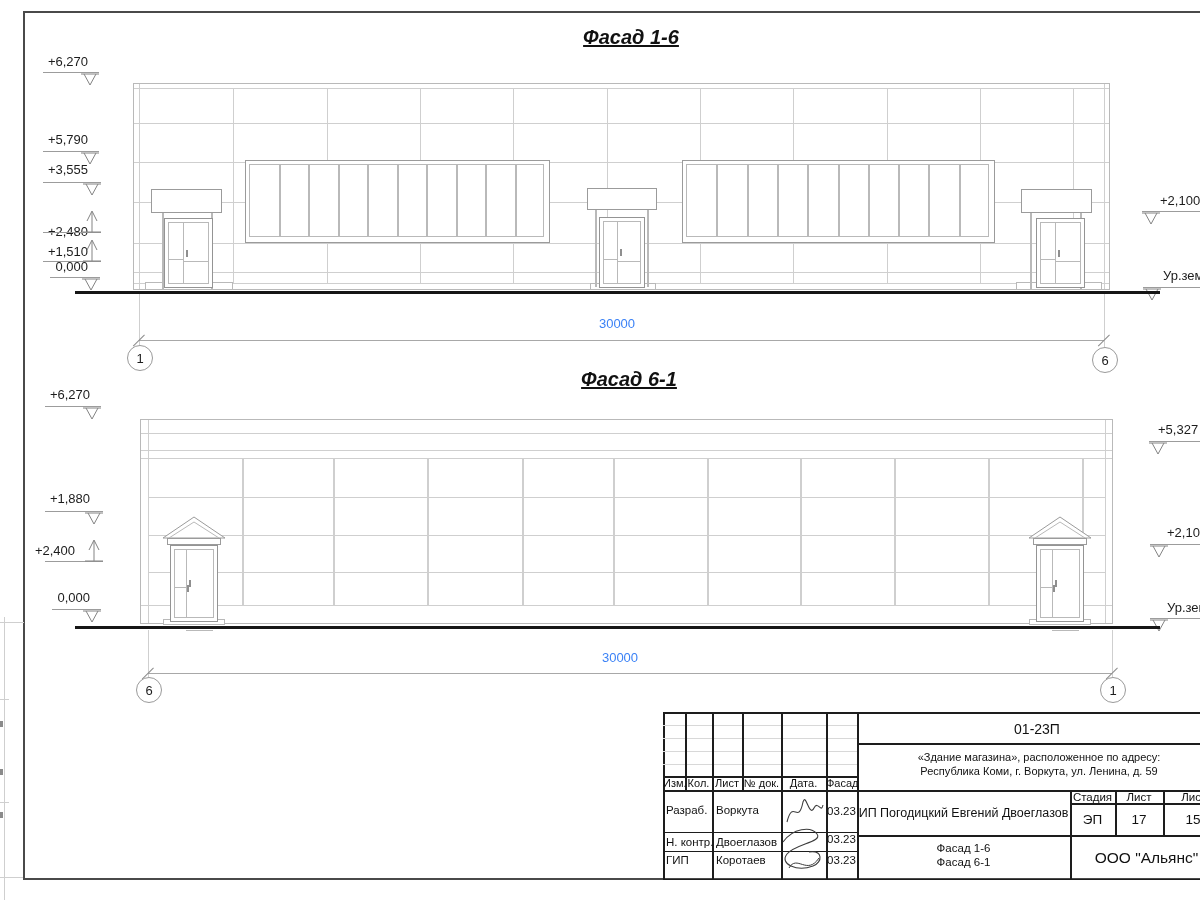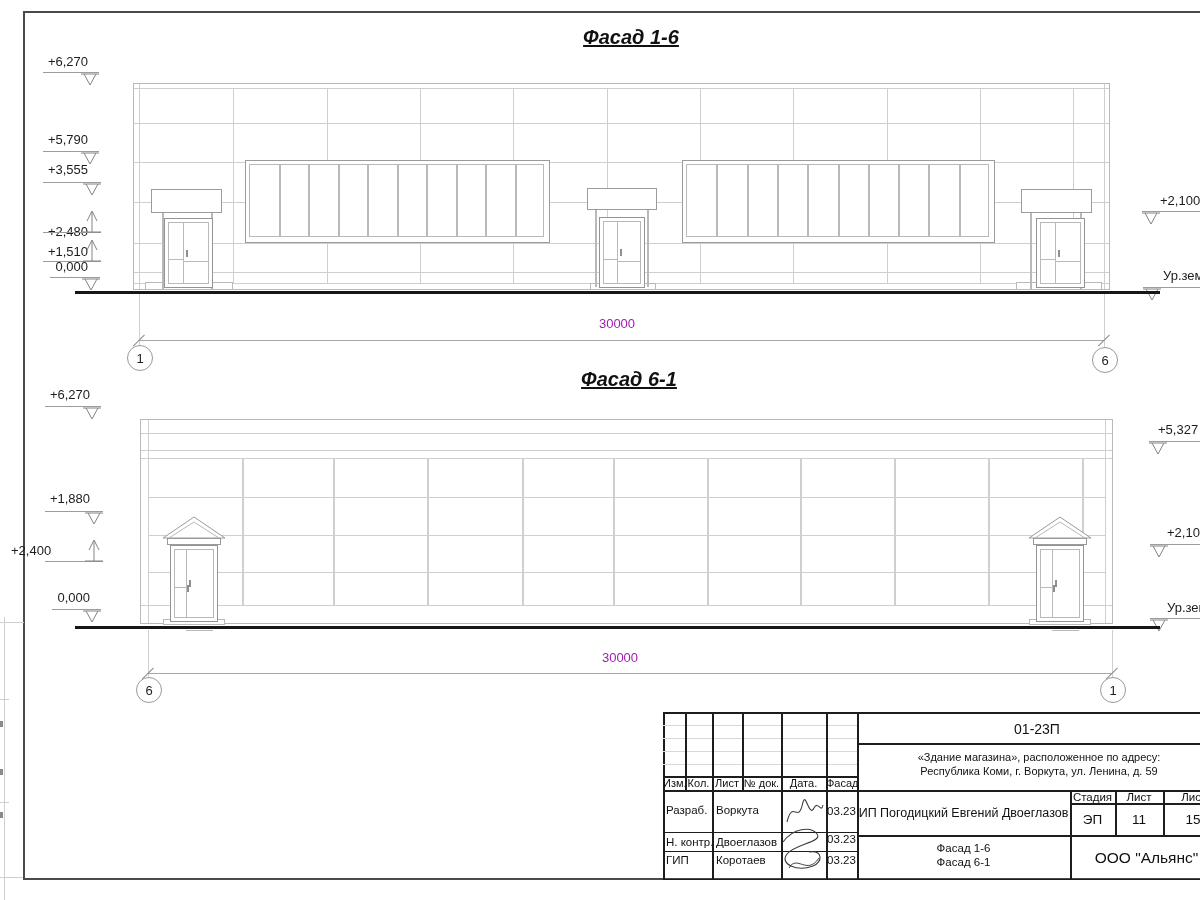--- a/index.html
+++ b/index.html
@@ -2,21 +2,21 @@
 <html><head>
 <meta charset="utf-8">
 <style>
   html,body{margin:0;padding:0;background:#fff;}
   body{width:1200px;height:900px;overflow:hidden;position:relative;
        font-family:"Liberation Sans", sans-serif;}
   #sheet{position:absolute;left:0;top:0;width:1200px;height:900px;background:#fff;}
   .abs{position:absolute;}
   .fac-title{position:absolute;font-size:20px;font-weight:bold;font-style:italic;
              text-decoration:underline;color:#111;text-align:center;width:400px;}
-  .dim-text{position:absolute;font-size:13px;color:#a21caf;text-align:center;width:90px;}
+  .dim-text{position:absolute;font-size:13px;color:#3b82f6;text-align:center;width:90px;}
   .bubble{position:absolute;width:24px;height:24px;border:1px solid #9a9a9a;border-radius:50%;
           background:#fff;font-size:13px;color:#1c1c1c;display:flex;align-items:center;
           justify-content:center;z-index:4;}
   .mark-label{position:absolute;font-size:13px;color:#1c1c1c;white-space:nowrap;}
   .tick svg line{stroke:#838383;stroke-width:1;}
   .tb-line{position:absolute;background:#1d1d1d;}
   .tb-faint{position:absolute;background:#d8d8d8;}
   .tb-text{position:absolute;color:#111;white-space:nowrap;}
   .ctr{text-align:center;}
 </style>
@@ -257,21 +257,21 @@
           <line x1="3" y1="1" x2="9" y2="12"></line>
           <line x1="15" y1="1" x2="9" y2="12"></line>
         </svg></div>
       <div class="mark-label" style="position: absolute; left: 15px; width: 75px; text-align: right; top: 491px;">+1,880</div>
       <div style="position: absolute; left: 44.8px; top: 511px; width: 58.2px; height: 1px; background: rgb(156, 156, 156);"></div>
       <div class="tick" style="position: absolute; left: 85px; top: 511px;"><svg width="18" height="13">
           <line x1="0" y1="1" x2="18" y2="1"></line>
           <line x1="3" y1="1" x2="9" y2="12"></line>
           <line x1="15" y1="1" x2="9" y2="12"></line>
         </svg></div>
-      <div class="mark-label" style="position: absolute; left: 11px; width: 75px; text-align: left; top: 543px;">+2,400</div>
+      <div class="mark-label" style="position: absolute; left: 0; width: 75px; text-align: right; top: 543px;">+2,400</div>
       <div style="position: absolute; left: 44.8px; top: 561px; width: 58.2px; height: 1px; background: rgb(156, 156, 156);"></div>
       <div class="tick" style="position: absolute; left: 85px; top: 538px;"><svg width="18" height="24">
           <line x1="9" y1="23" x2="9" y2="3"></line>
           <line x1="4" y1="12" x2="9" y2="2"></line>
           <line x1="14" y1="12" x2="9" y2="2"></line>
           <line x1="0" y1="23" x2="18" y2="23"></line>
         </svg></div>
       <div class="mark-label" style="position: absolute; left: 15px; width: 75px; text-align: right; top: 590px;">0,000</div>
       <div style="position: absolute; left: 52px; top: 609px; width: 49px; height: 1px; background: rgb(156, 156, 156);"></div>
       <div class="tick" style="position: absolute; left: 83px; top: 609px;"><svg width="18" height="13">
@@ -359,19 +359,19 @@
     </svg>
 
     <div class="tb-text ctr" style="left:194px;top:9px;width:360px;font-size:14px;">01-23П</div>
     <div class="tb-text ctr" style="left:196px;top:39px;width:360px;font-size:11px;">«Здание магазина», расположенное по адресу:</div>
     <div class="tb-text ctr" style="left:196px;top:53px;width:360px;font-size:11px;">Республика Коми, г. Воркута, ул. Ленина, д. 59</div>
     <div class="tb-text ctr" style="left:194px;top:94px;width:213px;font-size:12.5px;">ИП Погодицкий Евгений Двоеглазов</div>
     <div class="tb-text ctr" style="left:407px;top:79px;width:45px;font-size:11.5px;">Стадия</div>
     <div class="tb-text ctr" style="left:452px;top:79px;width:48px;font-size:11.5px;">Лист</div>
     <div class="tb-text ctr" style="left:500px;top:79px;width:74px;font-size:11.5px;">Листов</div>
     <div class="tb-text ctr" style="left:407px;top:100px;width:45px;font-size:13.5px;">ЭП</div>
-    <div class="tb-text ctr" style="left:452px;top:100px;width:48px;font-size:13.5px;">11</div>
+    <div class="tb-text ctr" style="left:452px;top:100px;width:48px;font-size:13.5px;">17</div>
     <div class="tb-text ctr" style="left:500px;top:100px;width:60px;font-size:13.5px;">15</div>
     <div class="tb-text ctr" style="left:194px;top:130px;width:213px;font-size:11.5px;">Фасад 1-6</div>
     <div class="tb-text ctr" style="left:194px;top:144px;width:213px;font-size:11.5px;">Фасад 6-1</div>
     <div class="tb-text ctr" style="left:407px;top:137px;width:153px;font-size:15.5px;">ООО "Альянс"</div>
   </div>
 </div>
 
 </body></html>

